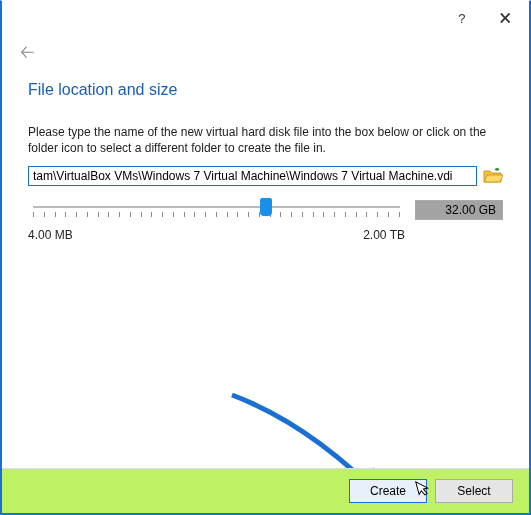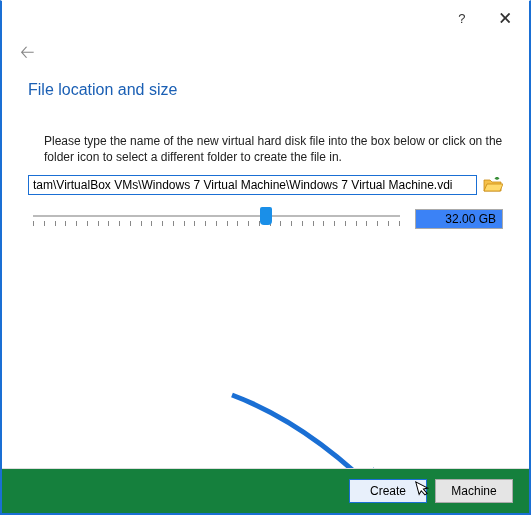--- a/index.html
+++ b/index.html
@@ -39,28 +39,27 @@
     .header-title { font-size: 12.5px; color: #222; }
     .content {
       padding: 16px 26px 0 26px;
       flex: 1;
       position: relative;
     }
     .section-title {
       color: #1a5fb4;
       font-size: 16px;
       font-weight: normal;
-      margin-bottom: 34px;
+      margin-bottom: 25px;
     }
     .desc {
       font-size: 12px;
       color: #222;
       line-height: 1.35;
       margin-bottom: 10px;
-      margin-left: 16px;
     }
     .path-row {
       display: flex;
       gap: 6px;
       align-items: center;
       margin-bottom: 12px;
     }
     .path-input {
       flex: 1;
       font-family: inherit;
@@ -112,39 +111,39 @@
       border-radius: 2px 2px 4px 4px;
       transform: translateX(-50%);
     }
     .size-box {
       width: 88px;
       border: 1px solid #aaa;
       text-align: right;
       padding: 2px 6px;
       font-size: 12px;
       height: 20px;
-      background: #3b82f6;
+      background: #a3a3a3;
     }
     .range-labels {
       display: flex;
       justify-content: space-between;
       font-size: 12px;
       color: #222;
       margin-top: 6px;
       padding-right: 98px;
     }
     .arrow-svg {
       position: absolute;
       left: 220px;
       top: 320px;
       pointer-events: none;
     }
     .footer {
       border-top: 1px solid #ddd;
-      background: #15803d;
+      background: #bef264;
       padding: 10px 16px;
       display: flex;
       justify-content: flex-end;
       gap: 8px;
     }
     .btn {
       min-width: 78px;
       padding: 4px 10px;
       font-family: inherit;
       font-size: 12px;
@@ -233,33 +232,37 @@
           <span></span>
             <span></span>
             <span></span>
             <span></span>
             <span></span>
         </div>
         <div class="slider-thumb"></div>
       </div>
       <div class="size-box">32.00 GB</div>
     </div>
+    <div class="range-labels">
+      <span>4.00 MB</span>
+      <span>2.00 TB</span>
+    </div>
   </div>
 
   <svg class="arrow-svg" width="200" height="130">
     <defs>
       <marker id="arrhead" markerWidth="10" markerHeight="10" refX="7" refY="3" orient="auto">
         <path d="M0,0 L8,3 L0,6 Z" fill="#1a6fd4"></path>
       </marker>
     </defs>
     <path d="M 10 10 Q 90 40 165 118" stroke="#1a6fd4" stroke-width="5" fill="none" marker-end="url(#arrhead)"></path>
   </svg>
 </div>
 
 <div class="footer" style="position:relative;">
   <button class="btn primary">Create</button>
-  <button class="btn">Machine</button>
+  <button class="btn">Select</button>
   <span class="cursor">
     <svg width="14" height="18" viewBox="0 0 14 18">
         <path d="M1 1 L1 14 L4 11 L6.5 16 L9 15 L6.5 10 L11 10 Z" fill="#fff" stroke="#000" stroke-width="1"></path>
       </svg>
   </span>
 </div>
 
 </body></html>

